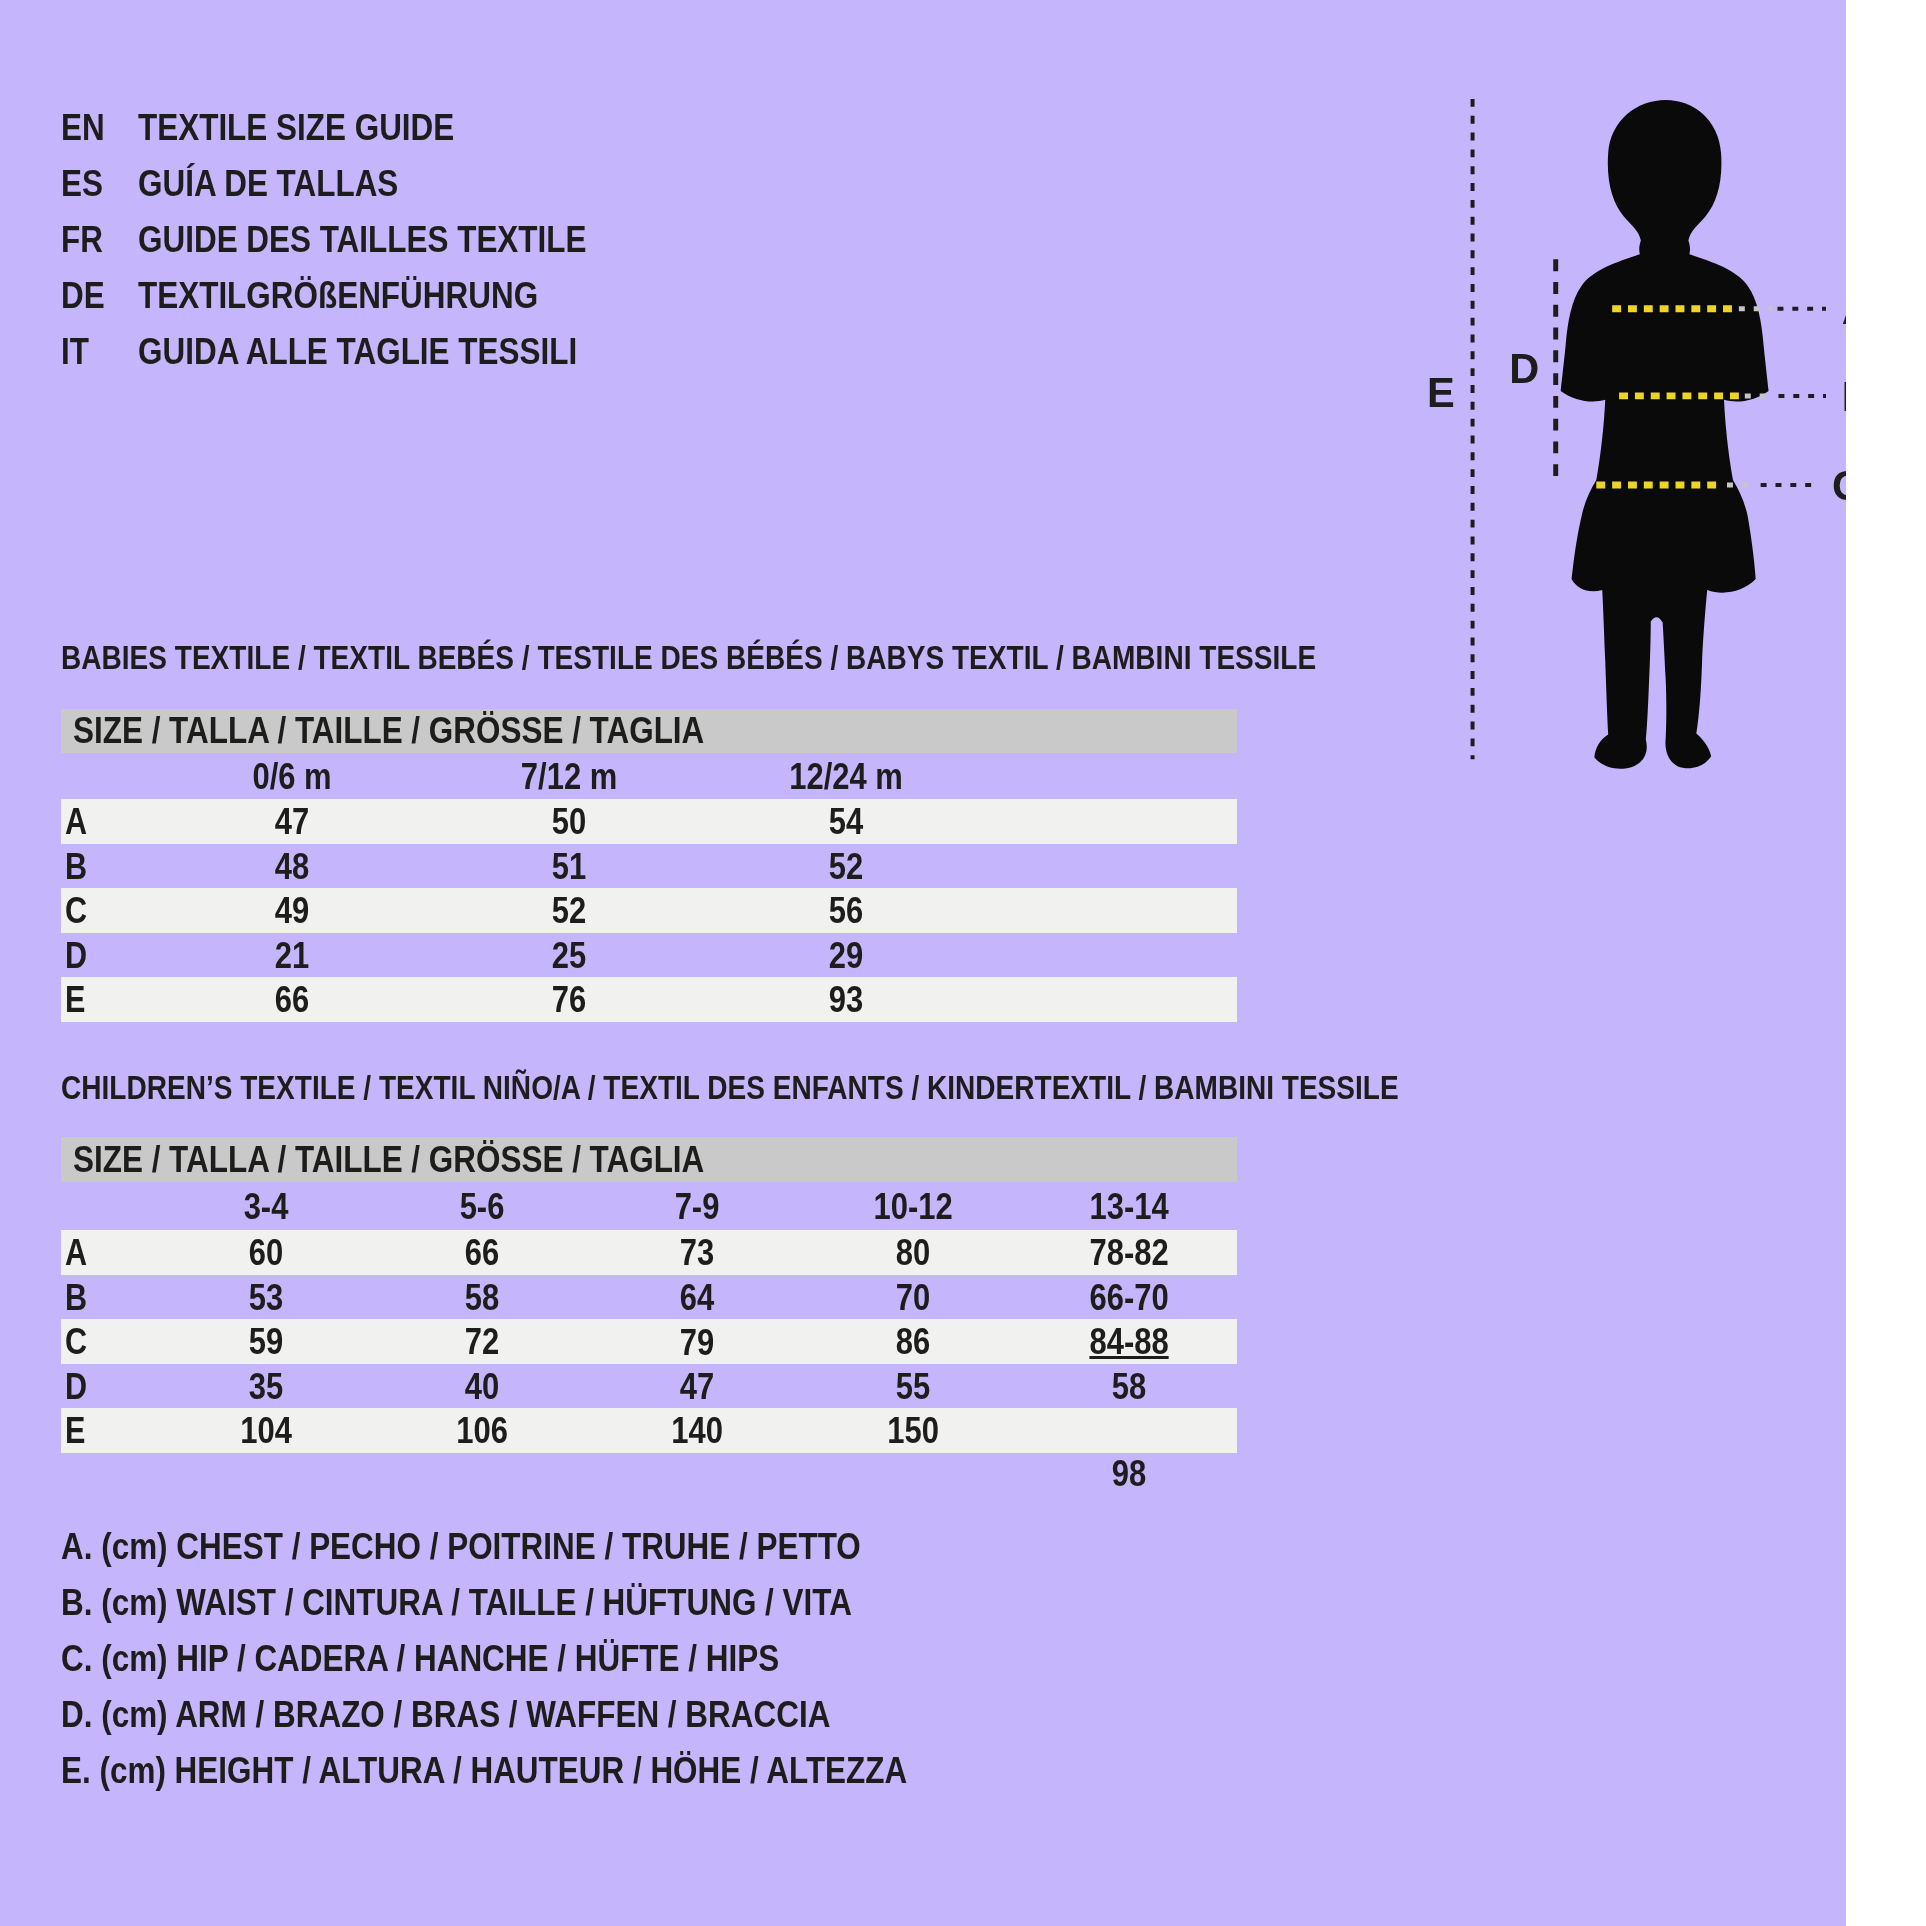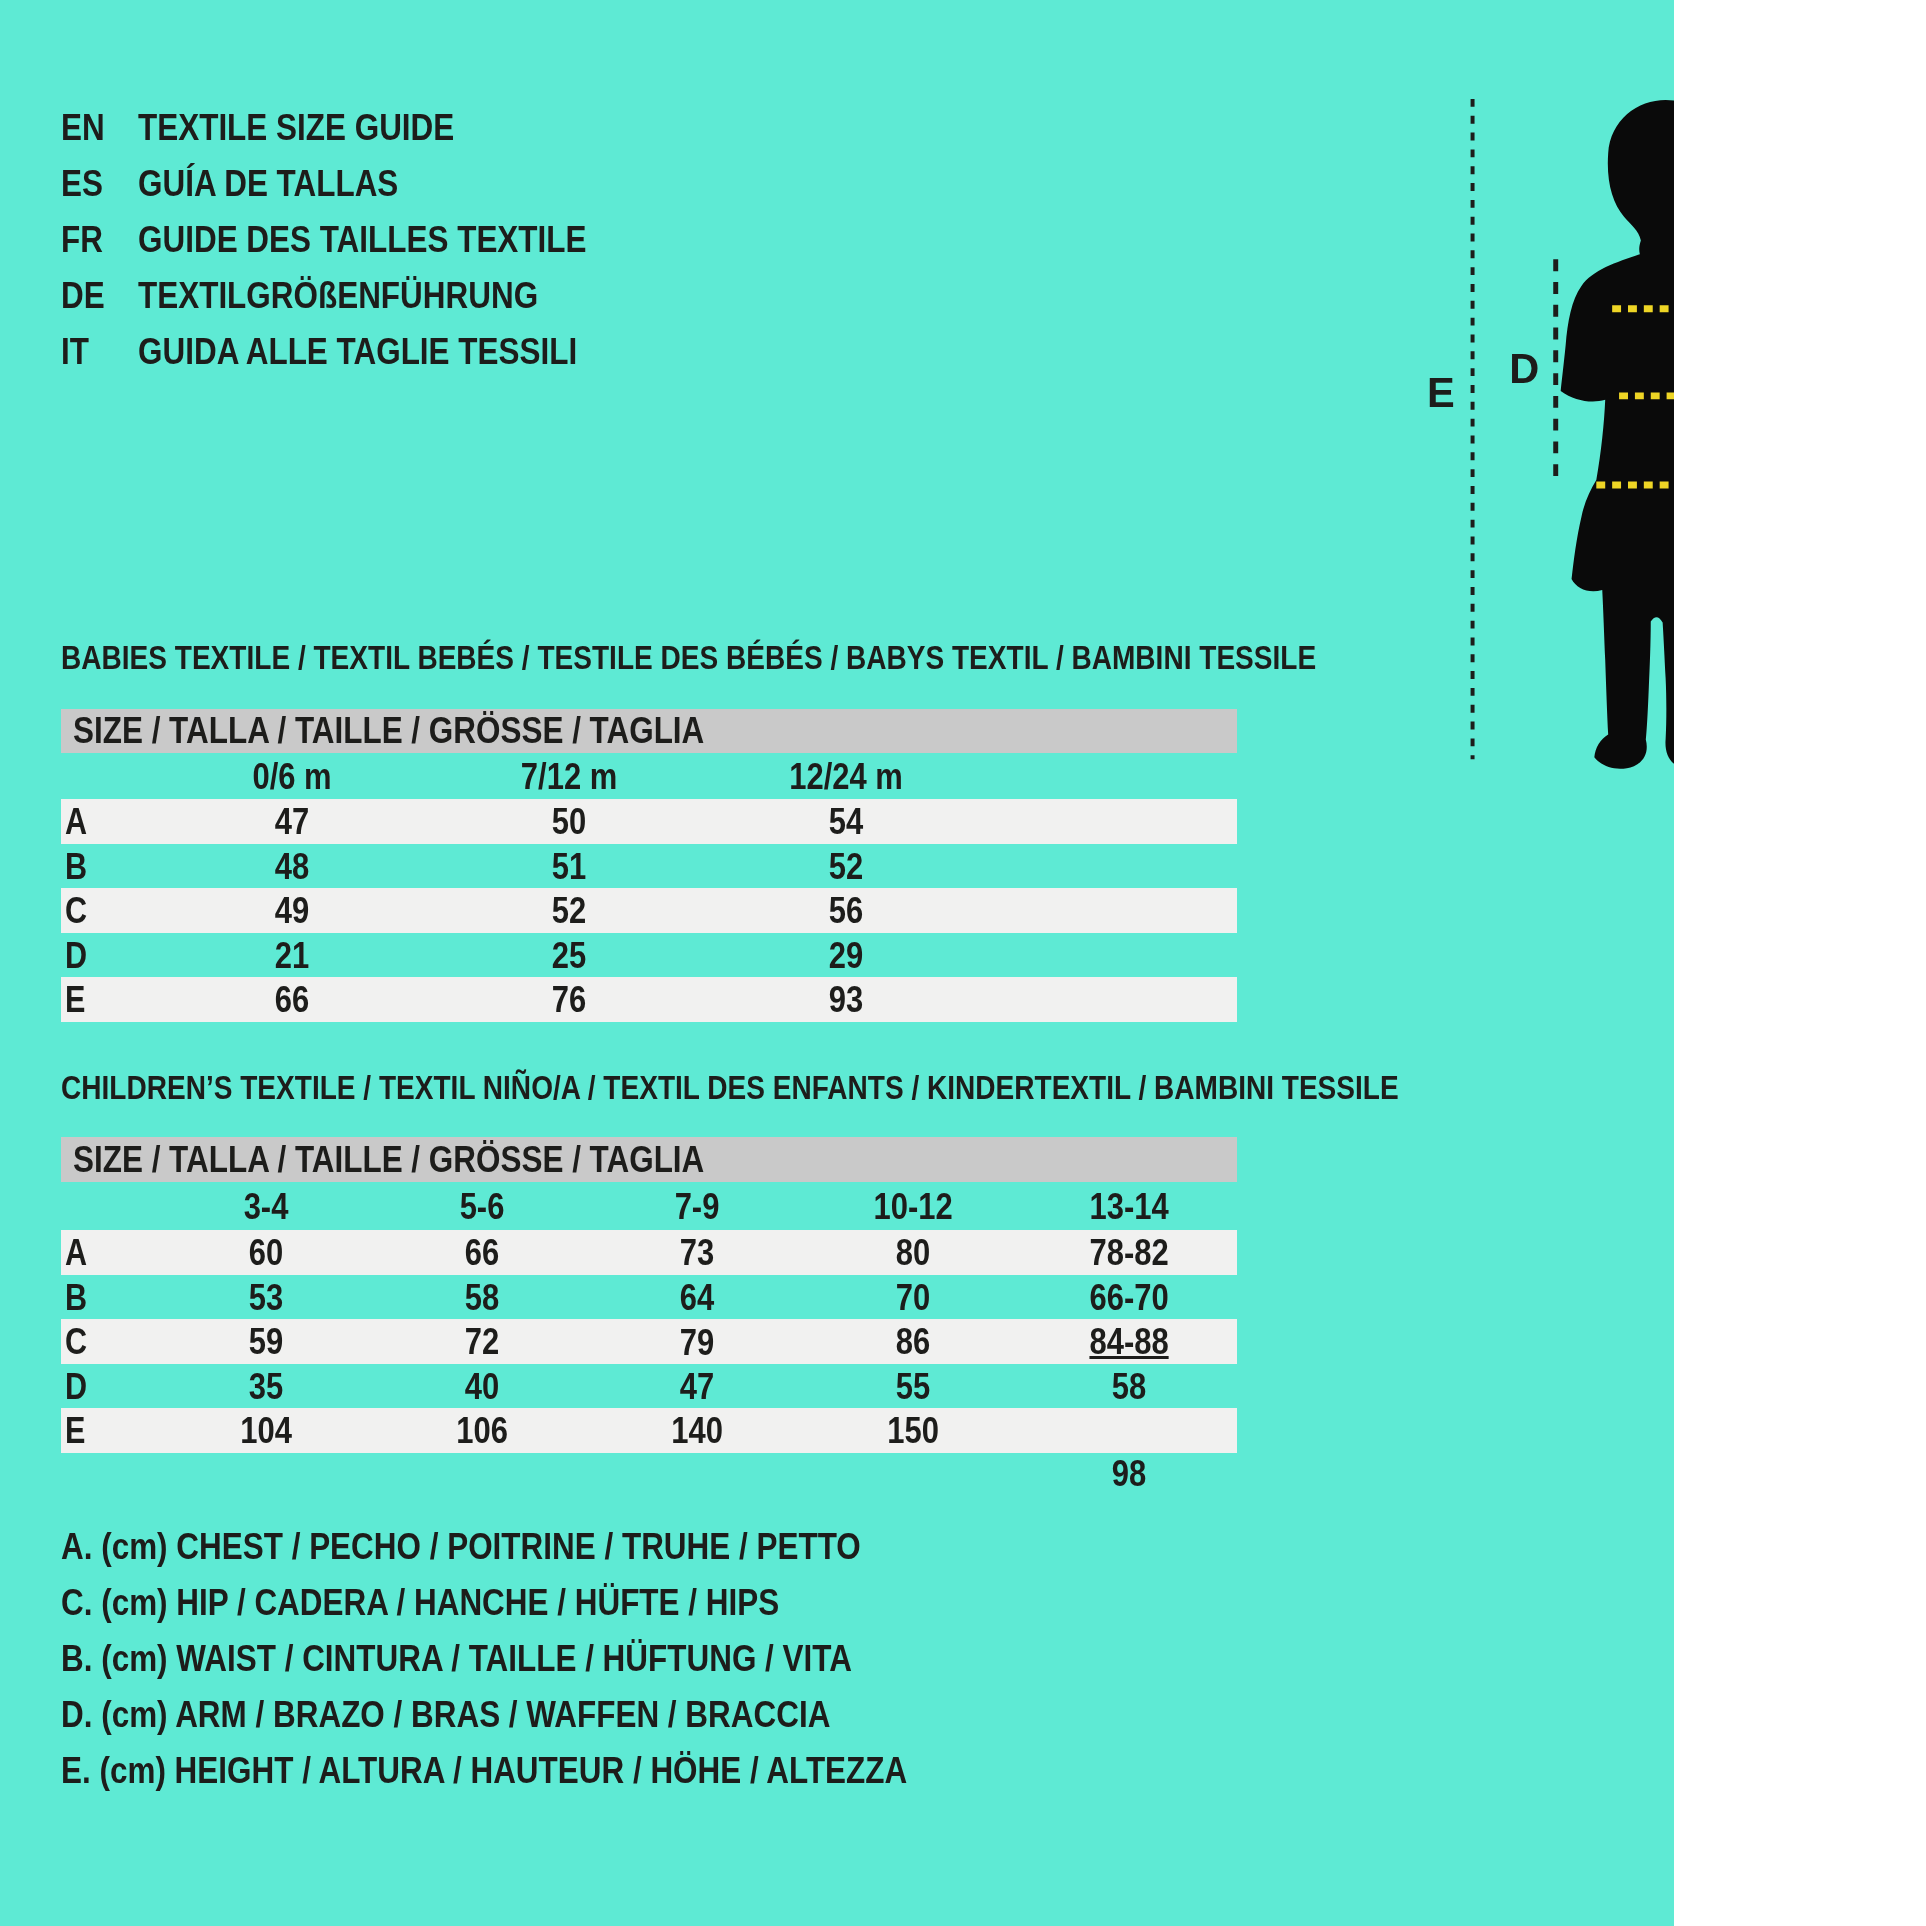--- a/index.html
+++ b/index.html
@@ -3,21 +3,21 @@
 <meta charset="utf-8">
 <style>
   :root{
     --text:#1d1d1b;
     --band:#c9c9c9;
     --stripe:#f1f1f0;
     --yellow:#eed525;
   }
   html,body{margin:0;padding:0;background:#fff;}
   .page{
-    position:relative;width:1674px;height:1927px;background:#5eead4;overflow:hidden;
+    position:relative;width:1846px;height:1927px;background:#c4b5fd;overflow:hidden;
     font-family:"Liberation Sans","DejaVu Sans",sans-serif;color:var(--text);
   }
   
   .cx{display:inline-block;transform:scaleX(0.85);transform-origin:0 50%;white-space:nowrap;}
   .cxc{display:inline-block;transform:scaleX(0.86);transform-origin:50% 50%;white-space:nowrap;}
 
   .lang-block{position:absolute;left:61px;top:100px;}
   .lang-row{display:flex;height:56px;align-items:center;font-size:37px;font-weight:700;}
   .lang-code{width:77px;flex:0 0 77px;}
   .section-heading{position:absolute;left:61px;font-size:33px;font-weight:700;line-height:42px;}
@@ -339,26 +339,26 @@
           <span class="cxc">98</span>
         </span>
     </div>
   </div>
 
   <div class="legend-block">
     <div class="legend-row">
         <span class="cx">A. (cm) CHEST / PECHO / POITRINE / TRUHE / PETTO</span>
       </div>
     <div class="legend-row">
+        <span class="cx">B. (cm) WAIST / CINTURA / TAILLE / HÜFTUNG / VITA</span>
+      </div>
+    <div class="legend-row">
         <span class="cx">C. (cm) HIP / CADERA / HANCHE / HÜFTE / HIPS</span>
       </div>
     <div class="legend-row">
-        <span class="cx">B. (cm) WAIST / CINTURA / TAILLE / HÜFTUNG / VITA</span>
-      </div>
-    <div class="legend-row">
         <span class="cx">D. (cm) ARM / BRAZO / BRAS / WAFFEN / BRACCIA</span>
       </div>
     <div class="legend-row">
         <span class="cx">E. (cm) HEIGHT / ALTURA / HAUTEUR / HÖHE / ALTEZZA</span>
       </div>
   </div>
 
 </div>
 
 

